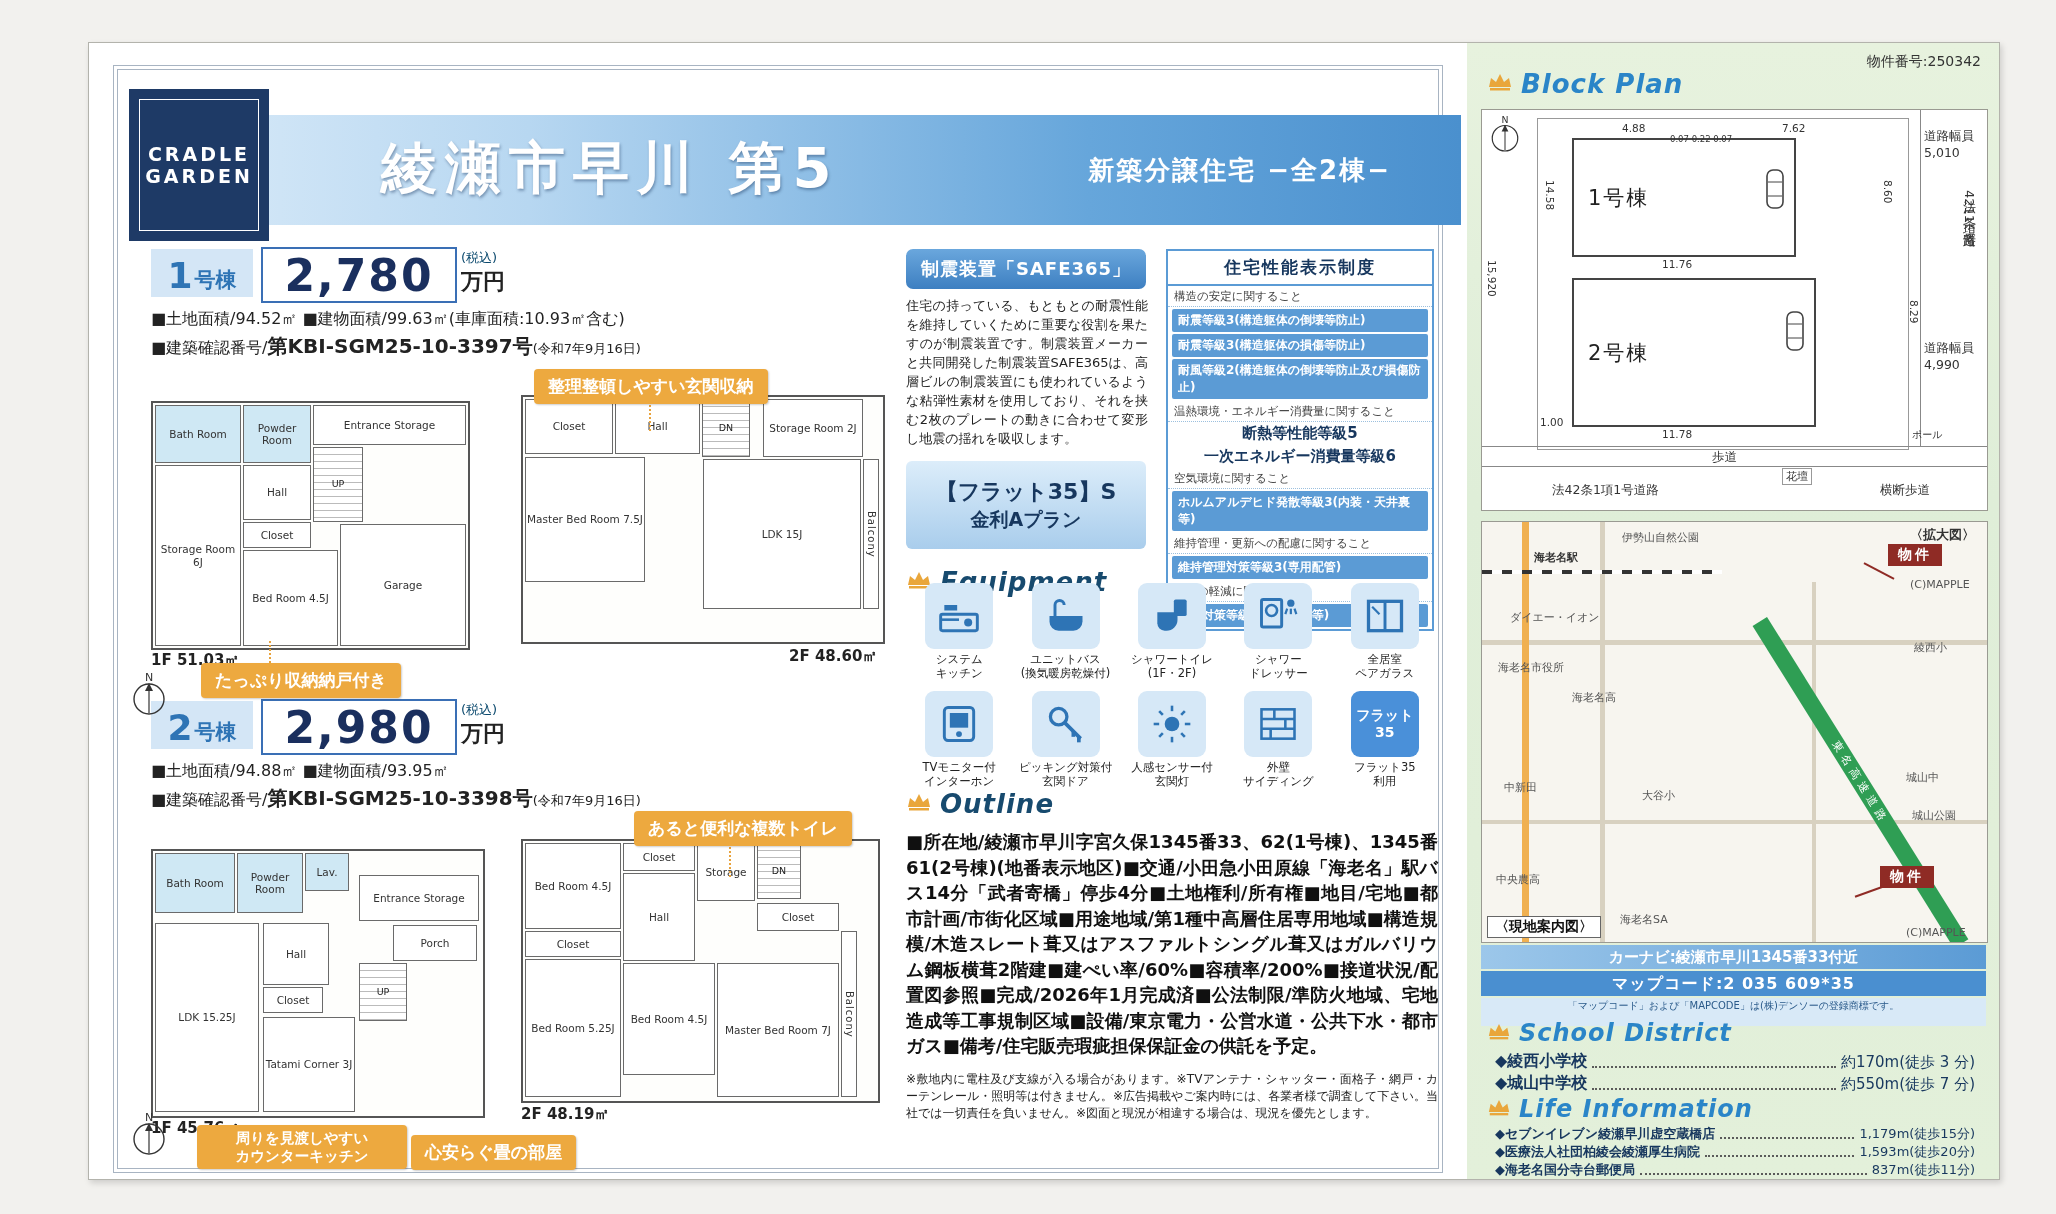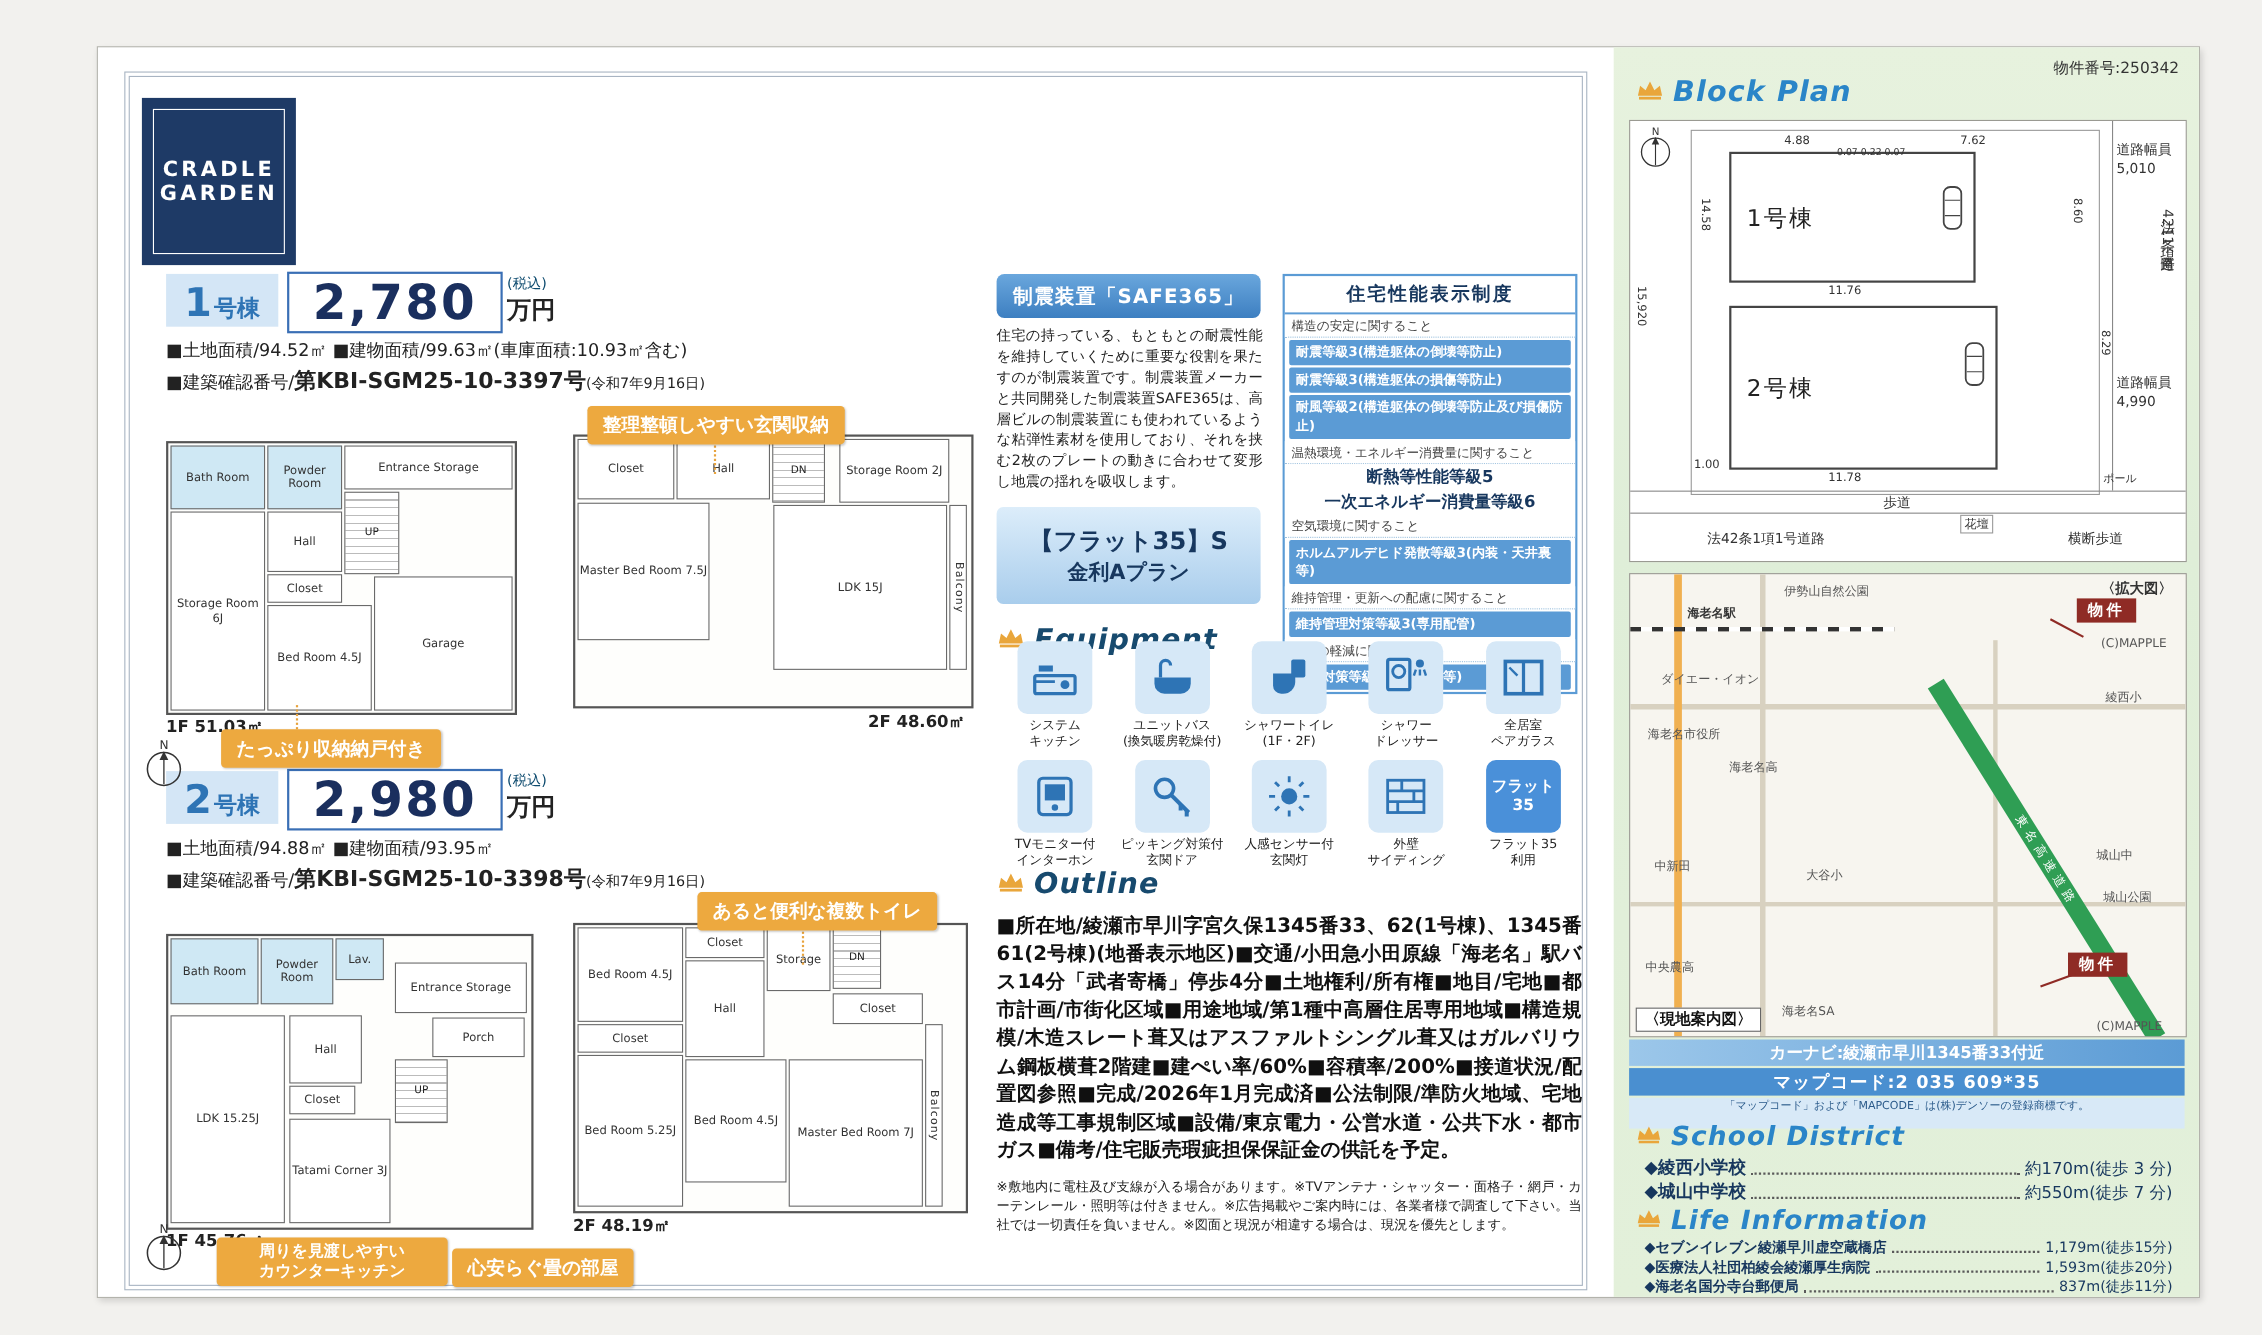--- a/index.html
+++ b/index.html
@@ -86,20 +86,24 @@
   .compass{position:absolute;z-index:4;}
 </style>
 </head>
 <body>
 
 <div class="page">
   <div class="flyer">
 
     <div class="frame"></div>
 
+    <div class="band">
+      <div class="title">綾瀬市早川 第5</div>
+      <div class="subtitle">新築分譲住宅 −全2棟−</div>
+    </div>
     <div class="logo">
       <div class="logo-inner">
         <span>CRADLE</span>
         <span>GARDEN</span>
       </div>
     </div>
 
     <div class="bldg-badge" style="left:62px;top:206px;">
       <span class="badge-num">1</span>
       <span class="badge-suf">号棟</span>
@@ -445,21 +449,21 @@
         <div class="map-road" style="left:330px;top:60px;width:4px;height:360px;"></div>
         <div class="map-orange" style="left:40px;top:0;width:7px;height:420px;"></div>
         <div class="abs" style="left:0;top:48px;width:240px;height:4px;background:repeating-linear-gradient(90deg,#333 0 10px,#fff 10px 20px);"></div>
         <div class="expressway">
             <span>東名高速道路</span>
           </div>
 
         <div class="map-lab" style="left:140px;top:8px;">伊勢山自然公園</div>
         <div class="map-lab" style="left:52px;top:28px;font-weight:bold;color:#333;">海老名駅</div>
         <div class="map-lab" style="left:28px;top:88px;">ダイエー・イオン</div>
-        <div class="map-lab" style="left:432px;top:104px;text-align:center;">綾西小</div>
+        <div class="map-lab" style="left:432px;top:118px;text-align:center;">綾西小</div>
         <div class="map-lab" style="left:16px;top:138px;">海老名市役所</div>
         <div class="map-lab" style="left:90px;top:168px;">海老名高</div>
         <div class="map-lab" style="left:22px;top:258px;">中新田</div>
         <div class="map-lab" style="left:160px;top:266px;">大谷小</div>
         <div class="map-lab" style="left:424px;top:248px;">城山中</div>
         <div class="map-lab" style="left:430px;top:286px;">城山公園</div>
         <div class="map-lab" style="left:14px;top:350px;">中央農高</div>
         <div class="map-lab" style="left:138px;top:390px;">海老名SA</div>
         <div class="map-lab" style="left:428px;top:56px;">(C)MAPPLE</div>
         <div class="map-lab" style="left:424px;top:404px;">(C)MAPPLE</div>

